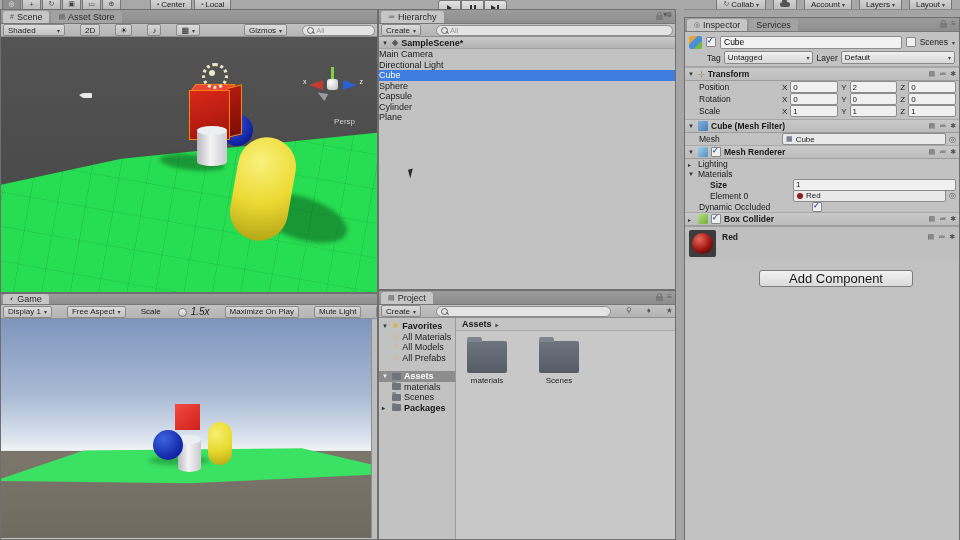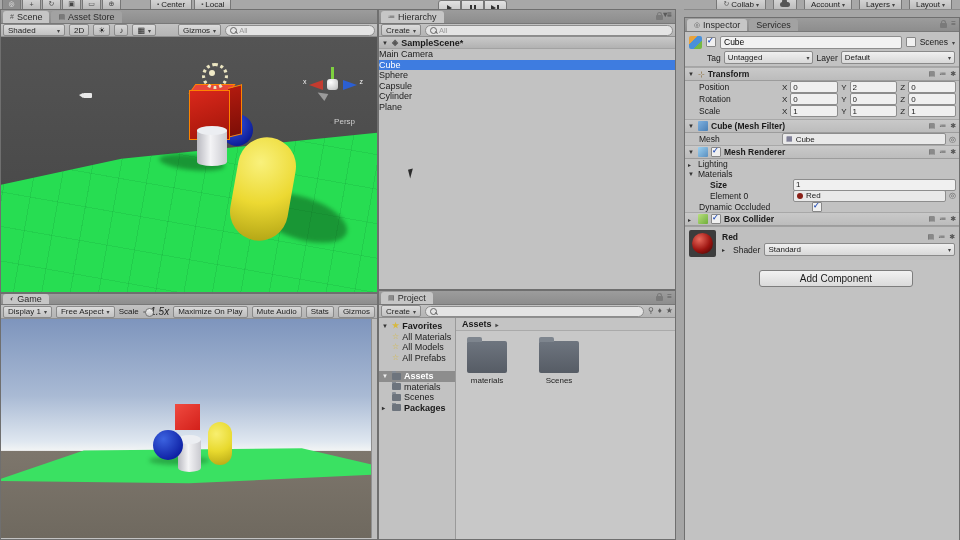--- a/index.html
+++ b/index.html
@@ -12,21 +12,21 @@
   .tab{height:12px;line-height:12px;padding:0 7px;border-radius:3px 3px 0 0;margin-left:2px;
        background:#a2a2a2;color:#2a2a2a;display:flex;align-items:center;gap:3px;white-space:nowrap;}
   .tab.active{background:#c6c6c6;}
   .tab .ticon{font-size:7px;color:#555;}
   .bar-right{position:absolute;right:3px;top:2px;display:flex;gap:4px;align-items:center;}
   .lock{width:7px;height:5px;background:#7a7a7a;border-radius:1px;position:relative;margin-top:3px;}
   .lock::before{content:"";position:absolute;top:-3px;left:1px;width:3px;height:3px;
                 border:1px solid #7a7a7a;border-bottom:none;border-radius:3px 3px 0 0;}
   .menu-glyph{color:#5a5a5a;font-size:8px;line-height:8px;}
   .ptoolbar{height:12px;background:linear-gradient(#c2c2c2,#b4b4b4);border-bottom:1px solid #8f8f8f;
-            display:flex;align-items:center;padding:0 2px;gap:4px;}
+            display:flex;align-items:center;padding:0 2px;gap:15px;}
   .mini-drop{display:inline-flex;align-items:center;gap:3px;height:10px;padding:0 4px;
              background:linear-gradient(#dcdcdc,#c2c2c2);border:1px solid #8a8a8a;border-radius:2px;
              font-size:8px;color:#222;white-space:nowrap;}
   .mini-btn{display:inline-flex;align-items:center;height:10px;padding:0 4px;
             background:linear-gradient(#d8d8d8,#bcbcbc);border:1px solid #8a8a8a;border-radius:2px;
             font-size:8px;color:#222;white-space:nowrap;}
   .caret{font-size:6px;color:#444;}
   .searchpill{flex:1;height:9px;background:#e4e4e4;border:1px solid #8d8d8d;border-radius:6px;
               display:flex;align-items:center;padding:0 4px;gap:2px;min-width:0;overflow:hidden;}
   .mag{width:5px;height:5px;border:1px solid #666;border-radius:50%;position:relative;flex:none;}
@@ -170,21 +170,21 @@
   .sub-row{display:flex;align-items:center;height:10px;padding:0 3px;gap:3px;font-size:8.5px;}
   #material-block{border-top:1px solid #a0a0a0;background:#bfbfbf;padding:3px 4px;display:flex;gap:6px;}
   #mat-preview{width:27px;height:27px;border-radius:2px;background:#3c3c3c;position:relative;flex:none;}
   #mat-preview::after{content:"";position:absolute;left:3px;top:3px;width:21px;height:21px;border-radius:50%;
       background:radial-gradient(circle at 35% 30%,#e96a5c,#9c1410 55%,#3f0502 95%);}
   #mat-info{flex:1;min-width:0;}
   #mat-name-row{display:flex;align-items:center;height:13px;}
   #mat-shader-row{display:flex;align-items:center;gap:4px;height:13px;}
   #add-component-wrap{display:flex;justify-content:center;margin-top:10px;}
   #add-component-btn{width:152px;height:15px;background:linear-gradient(#f2f2f2,#dadada);
-      border:1px solid #7d7d7d;border-radius:3px;font-size:10px;display:flex;align-items:center;justify-content:center;margin-left:28px;}
+      border:1px solid #7d7d7d;border-radius:3px;font-size:13px;display:flex;align-items:center;justify-content:center;margin-left:28px;}
 </style>
 </head>
 <body>
 
 <div id="root">
 
   <div id="toolbar">
     <div style="position:absolute;left:2px;top:-4px;display:flex;">
       <span class="tool-btn sel">◎</span>
       <span class="tool-btn">+</span>
@@ -315,21 +315,21 @@
       <span class="mini-drop" style="width:118px;justify-content:space-between;">
           <span>Free Aspect</span>
           <span class="caret">▾</span>
         </span>
       <span style="font-size:8px;">Scale</span>
       <span class="slider-track">
           <span class="slider-knob"></span>
         </span>
       <span style="font-size:10px;font-style:italic;">1.5x</span>
       <span class="mini-btn">Maximize On Play</span>
-      <span class="mini-btn">Mute Audio</span>
+      <span class="mini-btn">Mute Light</span>
       <span class="mini-btn">Stats</span>
       <span class="mini-btn">Gizmos</span>
     </div>
     <div id="game-viewport">
       <div id="game-plane"></div>
       <div class="shadow" style="left:148px;top:137px;width:60px;height:9px;background:rgba(18,90,30,.4);"></div>
       <div id="gm-capsule"></div>
       <div id="gm-cylinder"></div>
       <div class="s-sphere" style="left:152px;top:111px;width:30px;height:30px;background:radial-gradient(circle at 35% 30%,#3c63e0,#0e20a4 75%);"></div>
       <div id="gm-cube"></div>
@@ -361,20 +361,21 @@
     <div id="scene-header-row">
       <span class="fold">▼</span>
       <span style="color:#555;font-size:8px;">◈</span>
       <span>SampleScene*</span>
       <span class="bar-right" style="top:1px;">
           <span class="menu-glyph">▾≡</span>
         </span>
     </div>
     <div style="position:relative;">
       <div class="h-item">Main Camera</div>
+      <div class="h-item">Directional Light</div>
       <div class="h-item selected">Cube</div>
       <div class="h-item">Sphere</div>
       <div class="h-item">Capsule</div>
       <div class="h-item">Cylinder</div>
       <div class="h-item">Plane</div>
       <div id="h-cursor"></div>
     </div>
   </div>
 
   <div id="project-panel" class="panel">
@@ -606,28 +607,20 @@
       <div id="mat-preview"></div>
       <div id="mat-info">
         <div id="mat-name-row">
           <span style="font-weight:bold;font-size:8.5px;flex:1;">Red</span>
           <span class="hdr-icons">
               <span>▤</span>
               <span>≔</span>
               <span>✱</span>
             </span>
         </div>
-        <div id="mat-shader-row">
-          <span class="fold">▸</span>
-          <span style="font-size:8.5px;">Shader</span>
-          <span class="dd" style="flex:1;">
-              <span class="val">Standard</span>
-              <span class="caret">▾</span>
-            </span>
-        </div>
       </div>
     </div>
 
     <div id="add-component-wrap">
       <div id="add-component-btn">Add Component</div>
     </div>
   </div>
 
 </div>
 

